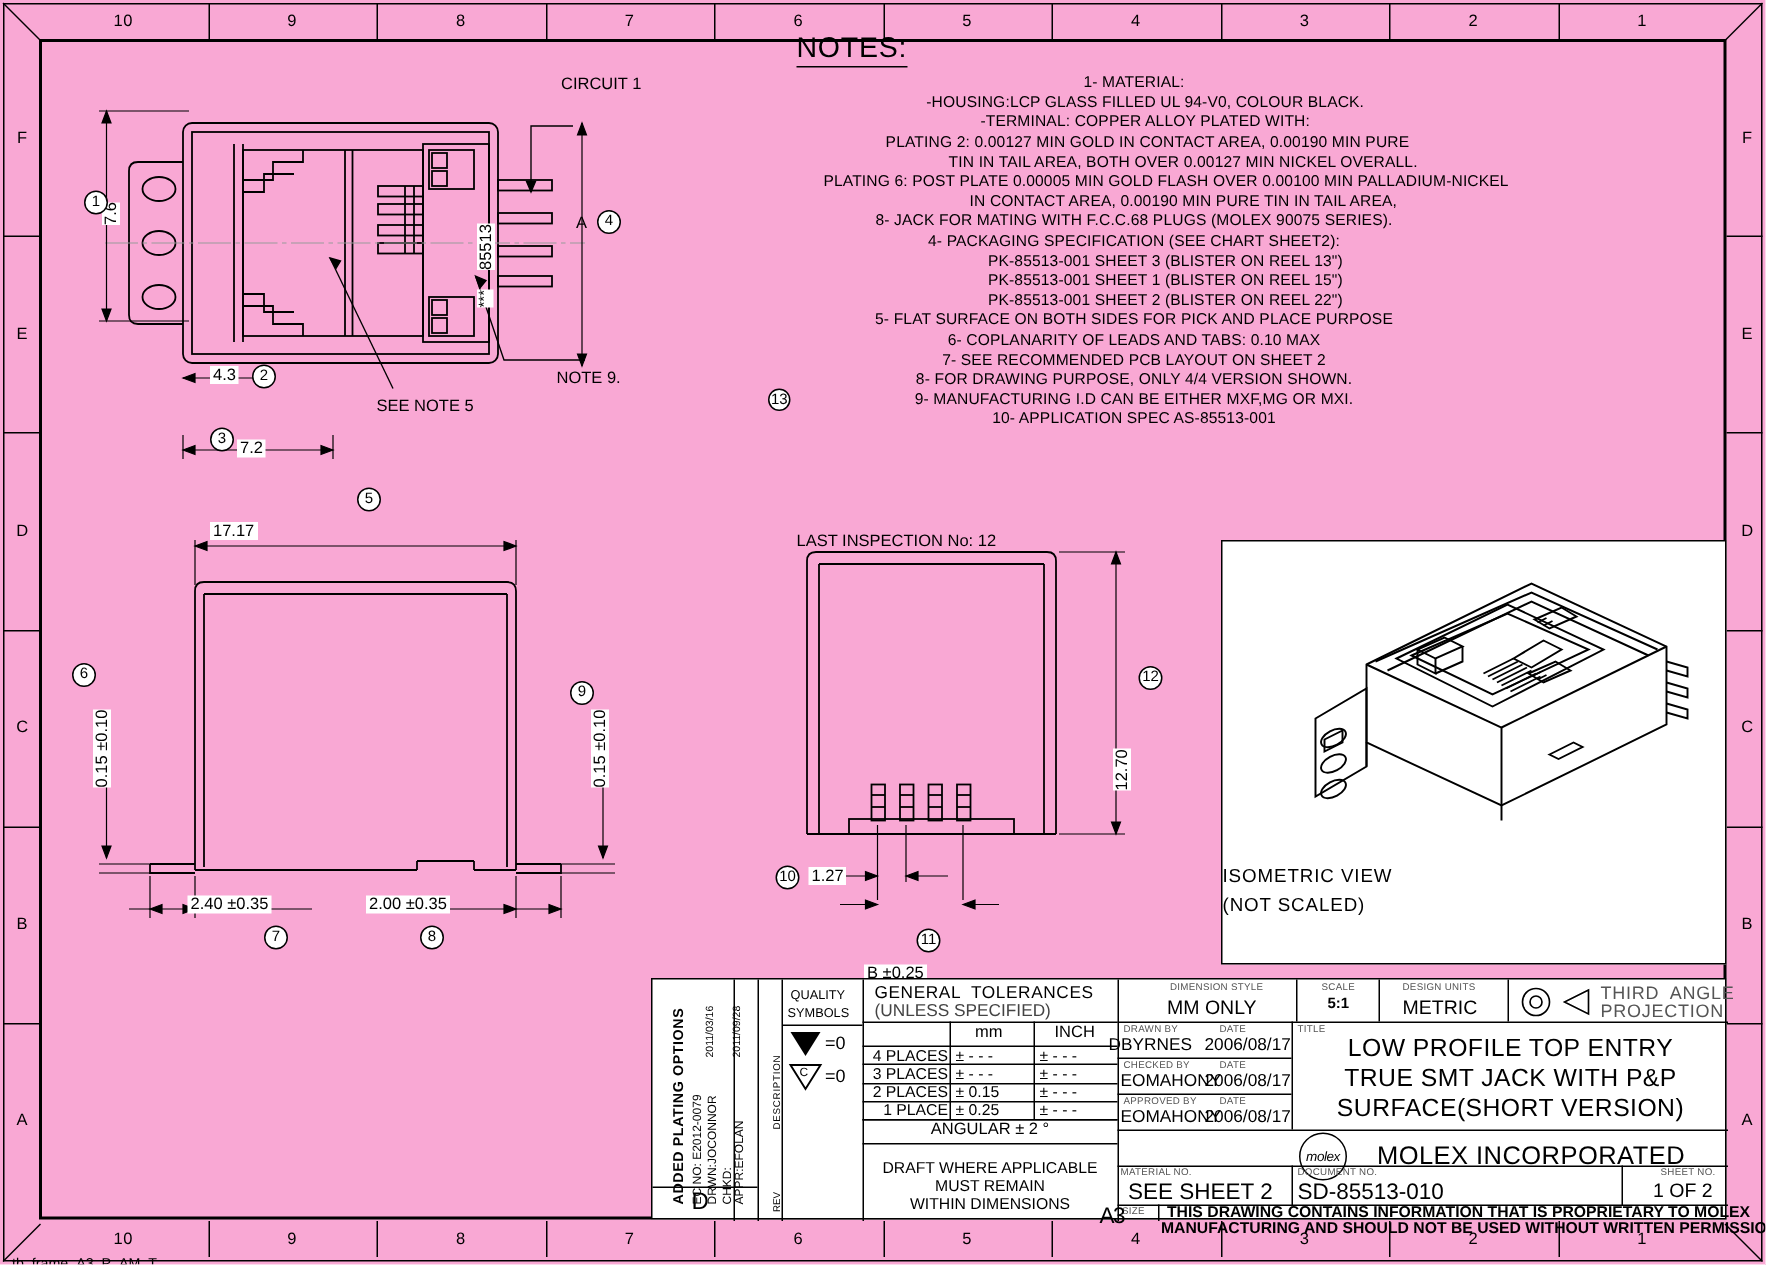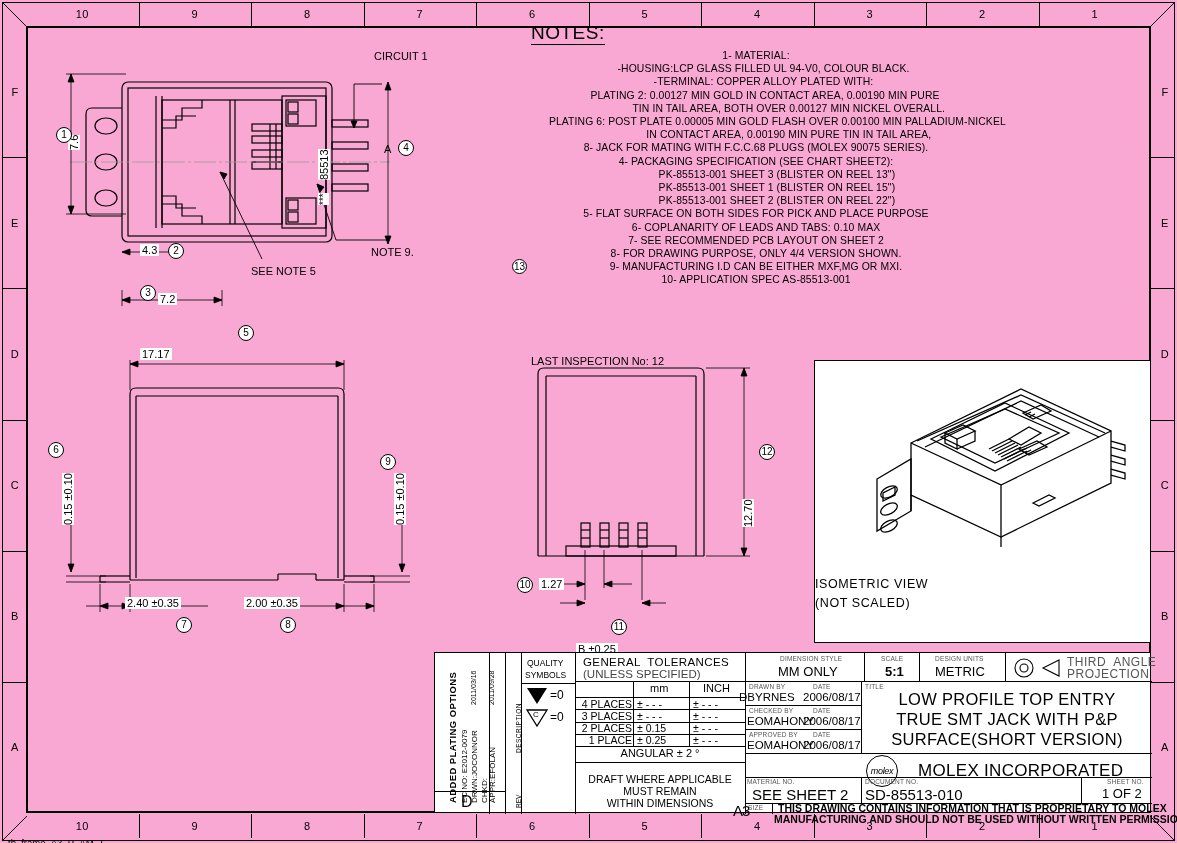--- a/index.html
+++ b/index.html
@@ -634,21 +634,21 @@
     <div class="tb-line tb-h" style="left:140px; top:109px; width:170px;"></div>
     <div class="tb-val tb-ctr" style="left:140px; top:120px; width:170px; font-size:10.5px;">DRAFT WHERE APPLICABLE</div>
     <div class="tb-val tb-ctr" style="left:140px; top:132px; width:170px; font-size:10.5px;">MUST REMAIN</div>
     <div class="tb-val tb-ctr" style="left:140px; top:144px; width:170px; font-size:10.5px;">WITHIN DIMENSIONS</div>
     <div class="tb-line tb-v" style="left:310px; top:0; height:161px;"></div>
 
     <div class="tb-lbl" style="left:345px; top:2px;">DIMENSION STYLE</div>
     <div class="tb-val" style="left:343px; top:11px; font-size:13px;">MM ONLY</div>
     <div class="tb-line tb-v" style="left:429px; top:0; height:28px;"></div>
     <div class="tb-lbl" style="left:446px; top:2px;">SCALE</div>
-    <div class="tb-val" style="left:450px; top:11px; font-size:13px; font-weight:bold;">5:1</div>
+    <div class="tb-val" style="left:450px; top:11px; font-size:10px; font-weight:bold;">5:1</div>
     <div class="tb-line tb-v" style="left:484px; top:0; height:28px;"></div>
     <div class="tb-lbl" style="left:500px; top:2px;">DESIGN UNITS</div>
     <div class="tb-val" style="left:500px; top:11px; font-size:13px;">METRIC</div>
     <div class="tb-line tb-v" style="left:570px; top:0; height:28px;"></div>
     <svg style="position:absolute; left:578px; top:4px; width:58px; height:22px;">
       <circle cx="11" cy="11" r="9" class="stroke" stroke-width="1.1"></circle>
       <circle cx="11" cy="11" r="4" class="stroke" stroke-width="1.1"></circle>
       <path d="M46 3 L30 11 L46 19 Z" class="stroke" stroke-width="1.1"></path>
     </svg>
     <div class="tb-val" style="left:632px; top:2px; font-size:12px; color:#555; letter-spacing:.5px;">THIRD  ANGLE</div>

